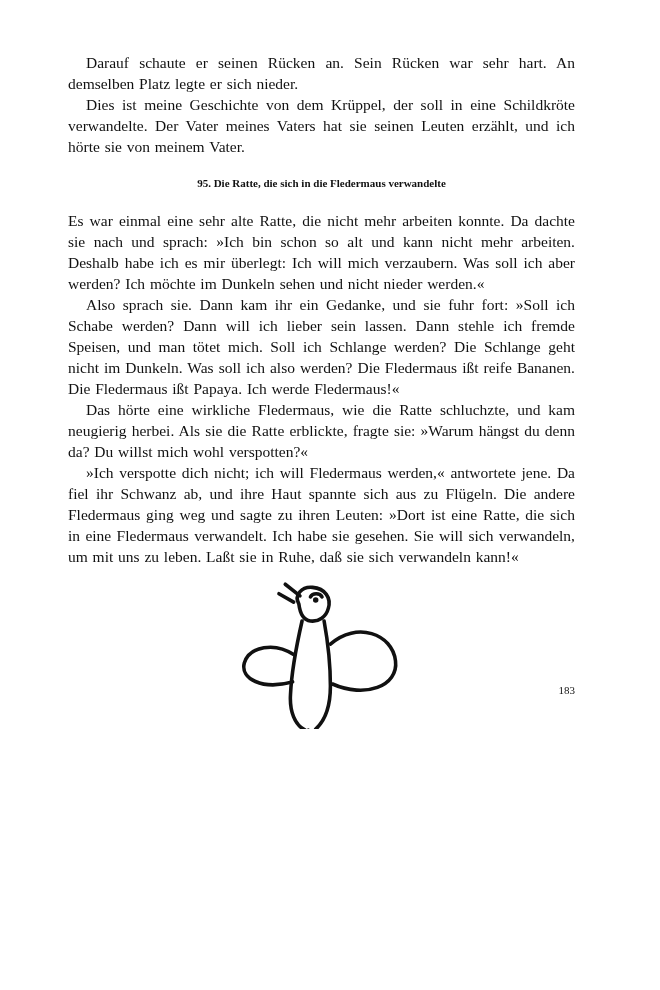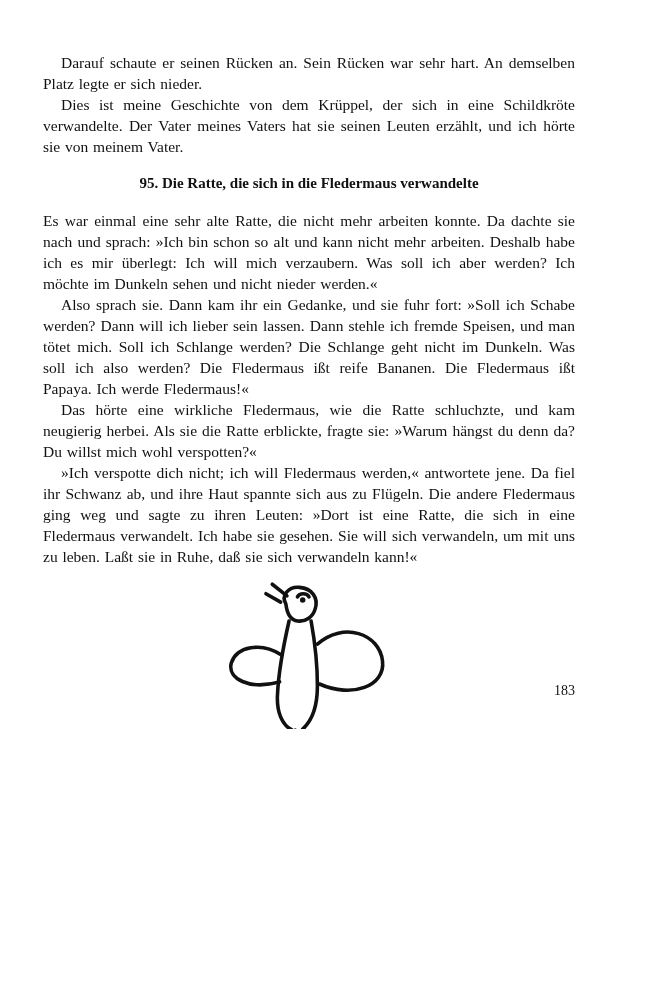--- a/index.html
+++ b/index.html
@@ -5,69 +5,69 @@
   html, body {
     margin: 0;
     padding: 0;
     background: #ffffff;
   }
   .page {
     position: relative;
     width: 660px;
     height: 729px;
     box-sizing: border-box;
-    padding: 52px 85px 0 43px;
+    padding: 52px 85px 0 68px;
     background: #ffffff;
     color: #111111;
     font-family: "Liberation Serif", "DejaVu Serif", serif;
     font-size: 15.5px;
     line-height: 21px;
     overflow: hidden;
   }
   .page p {
     margin: 0;
     text-align: justify;
     word-spacing: 0.06em;
   }
   .page p.indent {
     text-indent: 18px;
   }
   h2.chapter-heading {
     margin: 16px 0 16px 0;
-    font-size: 15px;
+    font-size: 11px;
     line-height: 21px;
     font-weight: bold;
     text-align: center;
   }
   figure.illustration {
     margin: 10px auto 14px auto;
     width: 185px;
     height: 172px;
     display: flex;
     align-items: center;
     justify-content: center;
   }
   figure.illustration svg {
     display: block;
   }
   .page-number {
     position: absolute;
     right: 85px;
     bottom: 28px;
-    font-size: 14px;
+    font-size: 11px;
     color: #111111;
   }
 </style>
 </head>
 <body>
 
 <div class="page">
 
   <p class="indent">Darauf schaute er seinen Rücken an. Sein Rücken war sehr hart. An demselben Platz legte er sich nieder.</p>
-  <p class="indent">Dies ist meine Geschichte von dem Krüppel, der sich in eine Schildkröte verwandelte. Der Vater meines Vaters hat sie seinen Leuten erzählt, und ich hörte sie von meinem Vater.</p>
+  <p class="indent">Dies ist meine Geschichte von dem Krüppel, der soll in eine Schildkröte verwandelte. Der Vater meines Vaters hat sie seinen Leuten erzählt, und ich hörte sie von meinem Vater.</p>
 
   <h2 class="chapter-heading">95. Die Ratte, die sich in die Fledermaus verwandelte</h2>
 
   <p>Es war einmal eine sehr alte Ratte, die nicht mehr arbeiten konnte. Da dachte sie nach und sprach: »Ich bin schon so alt und kann nicht mehr arbeiten. Deshalb habe ich es mir überlegt: Ich will mich verzaubern. Was soll ich aber werden? Ich möchte im Dunkeln sehen und nicht nieder werden.«</p>
   <p class="indent">Also sprach sie. Dann kam ihr ein Gedanke, und sie fuhr fort: »Soll ich Schabe werden? Dann will ich lieber sein lassen. Dann stehle ich fremde Speisen, und man tötet mich. Soll ich Schlange werden? Die Schlange geht nicht im Dunkeln. Was soll ich also werden? Die Fledermaus ißt reife Bananen. Die Fledermaus ißt Papaya. Ich werde Fledermaus!«</p>
   <p class="indent">Das hörte eine wirkliche Fledermaus, wie die Ratte schluchzte, und kam neugierig herbei. Als sie die Ratte erblickte, fragte sie: »Warum hängst du denn da? Du willst mich wohl verspotten?«</p>
   <p class="indent">»Ich verspotte dich nicht; ich will Fledermaus werden,« antwortete jene. Da fiel ihr Schwanz ab, und ihre Haut spannte sich aus zu Flügeln. Die andere Fledermaus ging weg und sagte zu ihren Leuten: »Dort ist eine Ratte, die sich in eine Fledermaus verwandelt. Ich habe sie gesehen. Sie will sich verwandeln, um mit uns zu leben. Laßt sie in Ruhe, daß sie sich verwandeln kann!«</p>
 
   <figure class="illustration" aria-label="childlike line drawing of a bird-like bat">
     <svg width="180" height="168" viewBox="0 0 170 160" fill="none" stroke="#111111" stroke-width="3.4" stroke-linecap="round" stroke-linejoin="round">

